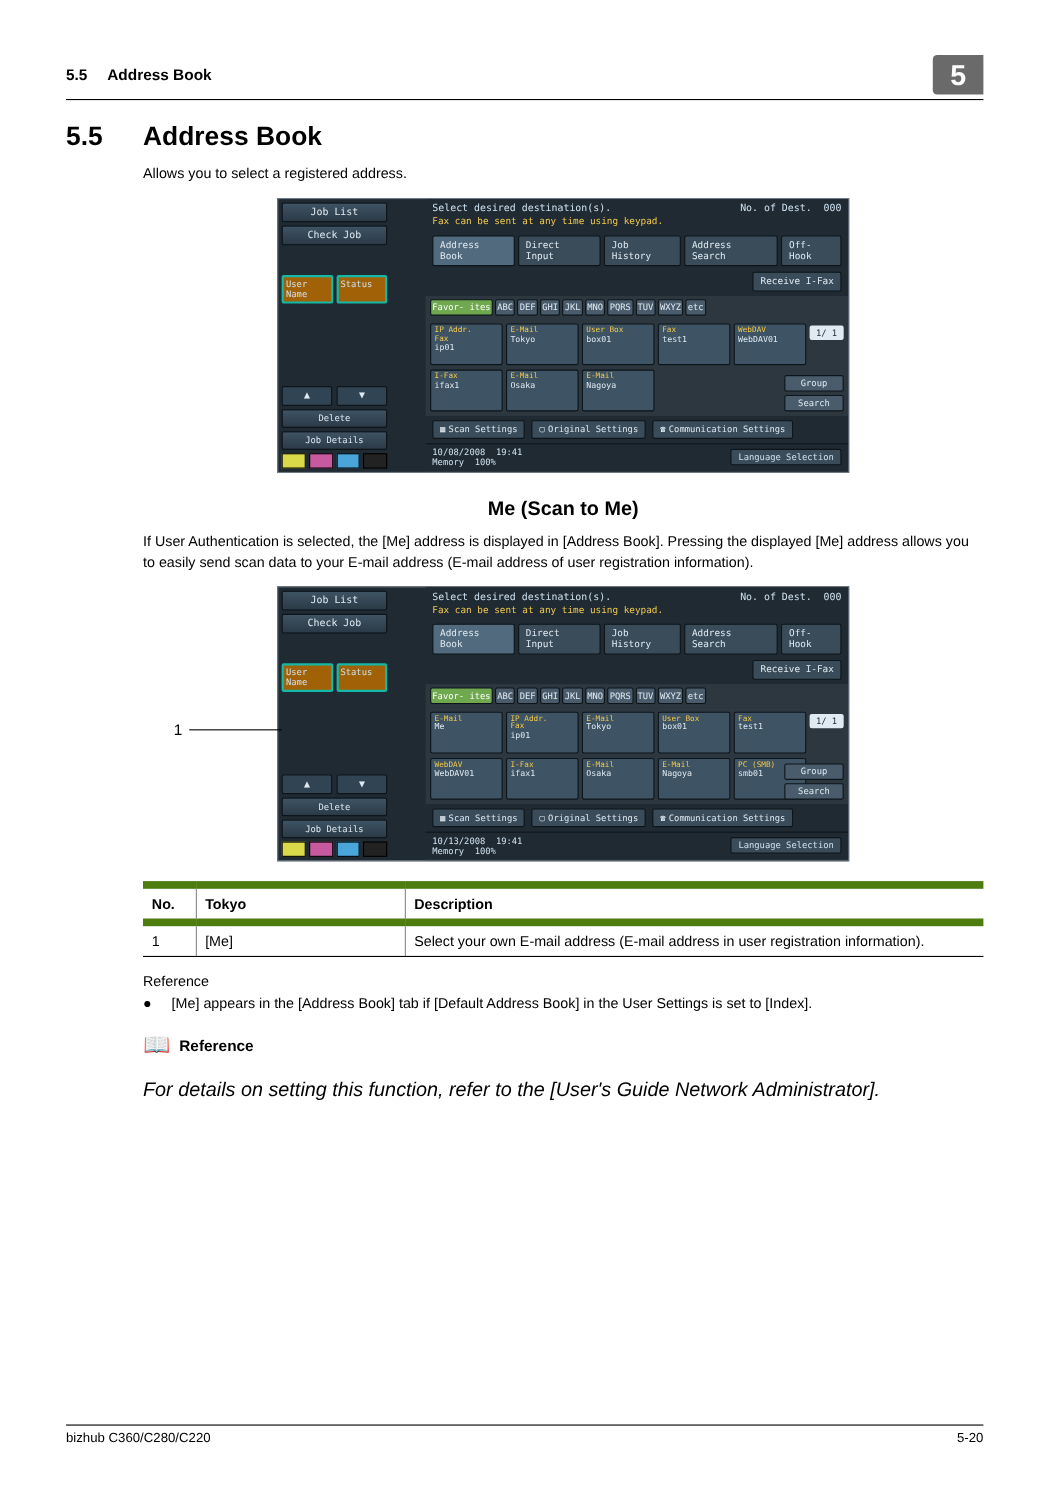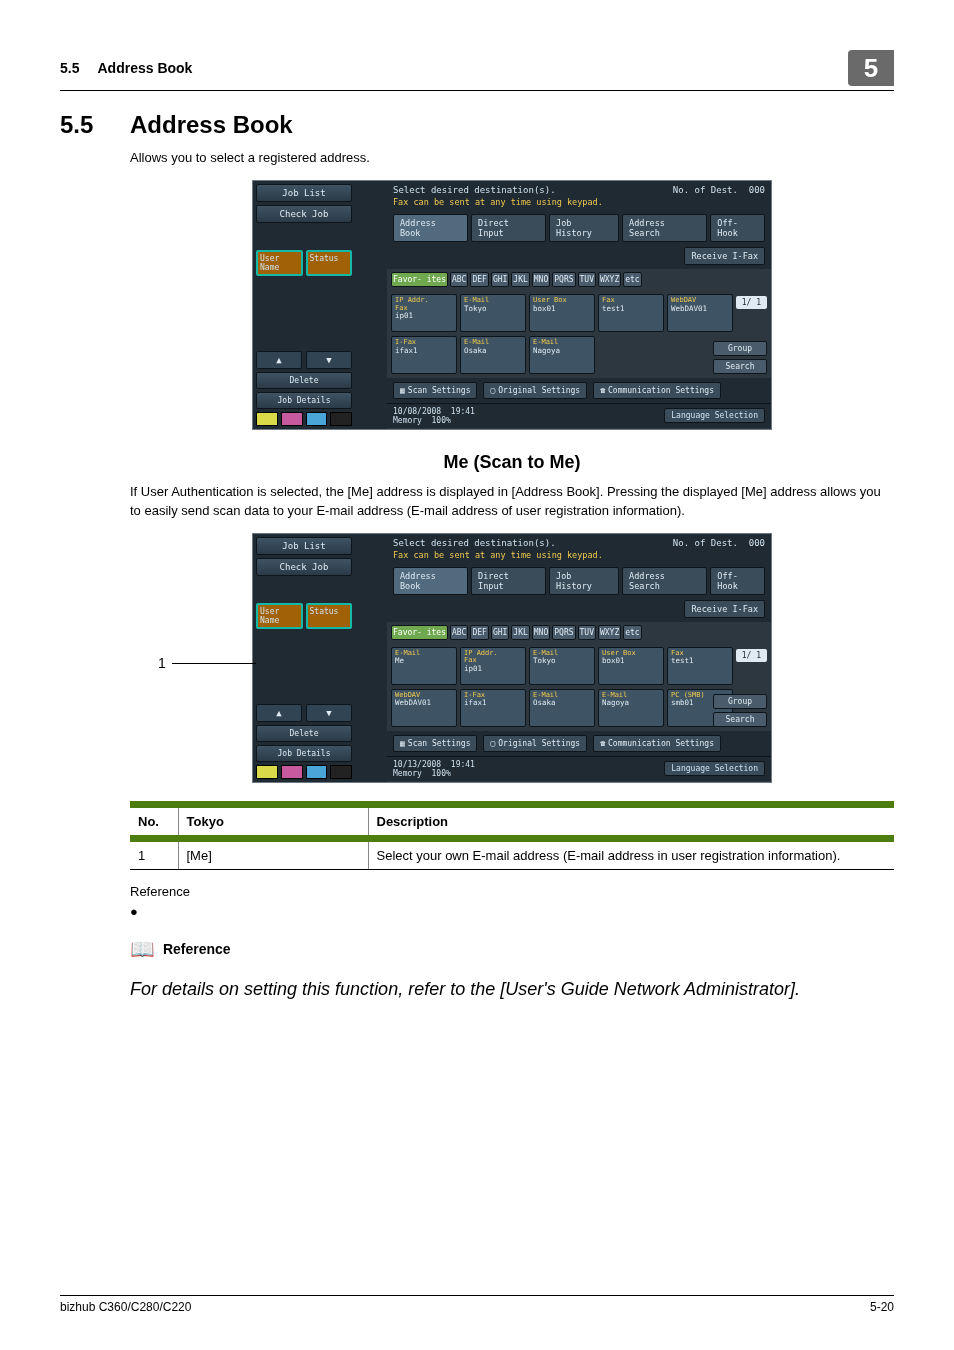--- a/index.html
+++ b/index.html
@@ -366,20 +366,21 @@
         <td>1</td>
         <td class="sep">[Me]</td>
         <td class="sep">Select your own E-mail address (E-mail address in user registration information).</td>
       </tr>
     </tbody>
       </table>
 
     <div class="refhdr">Reference</div>
     <div class="bullet-row">
       <div class="bullet-dot">●</div>
+      <div>[Me] appears in the [Address Book] tab if [Default Address Book] in the User Settings is set to [Index].</div>
     </div>
 
     <div class="refbox">
       <span class="ricon">📖</span>
       <span class="rlabel">Reference</span>
     </div>
     <div class="refline">For details on setting this function, refer to the [User's Guide Network Administrator].</div>
   </div>
 
   <div class="footer">

